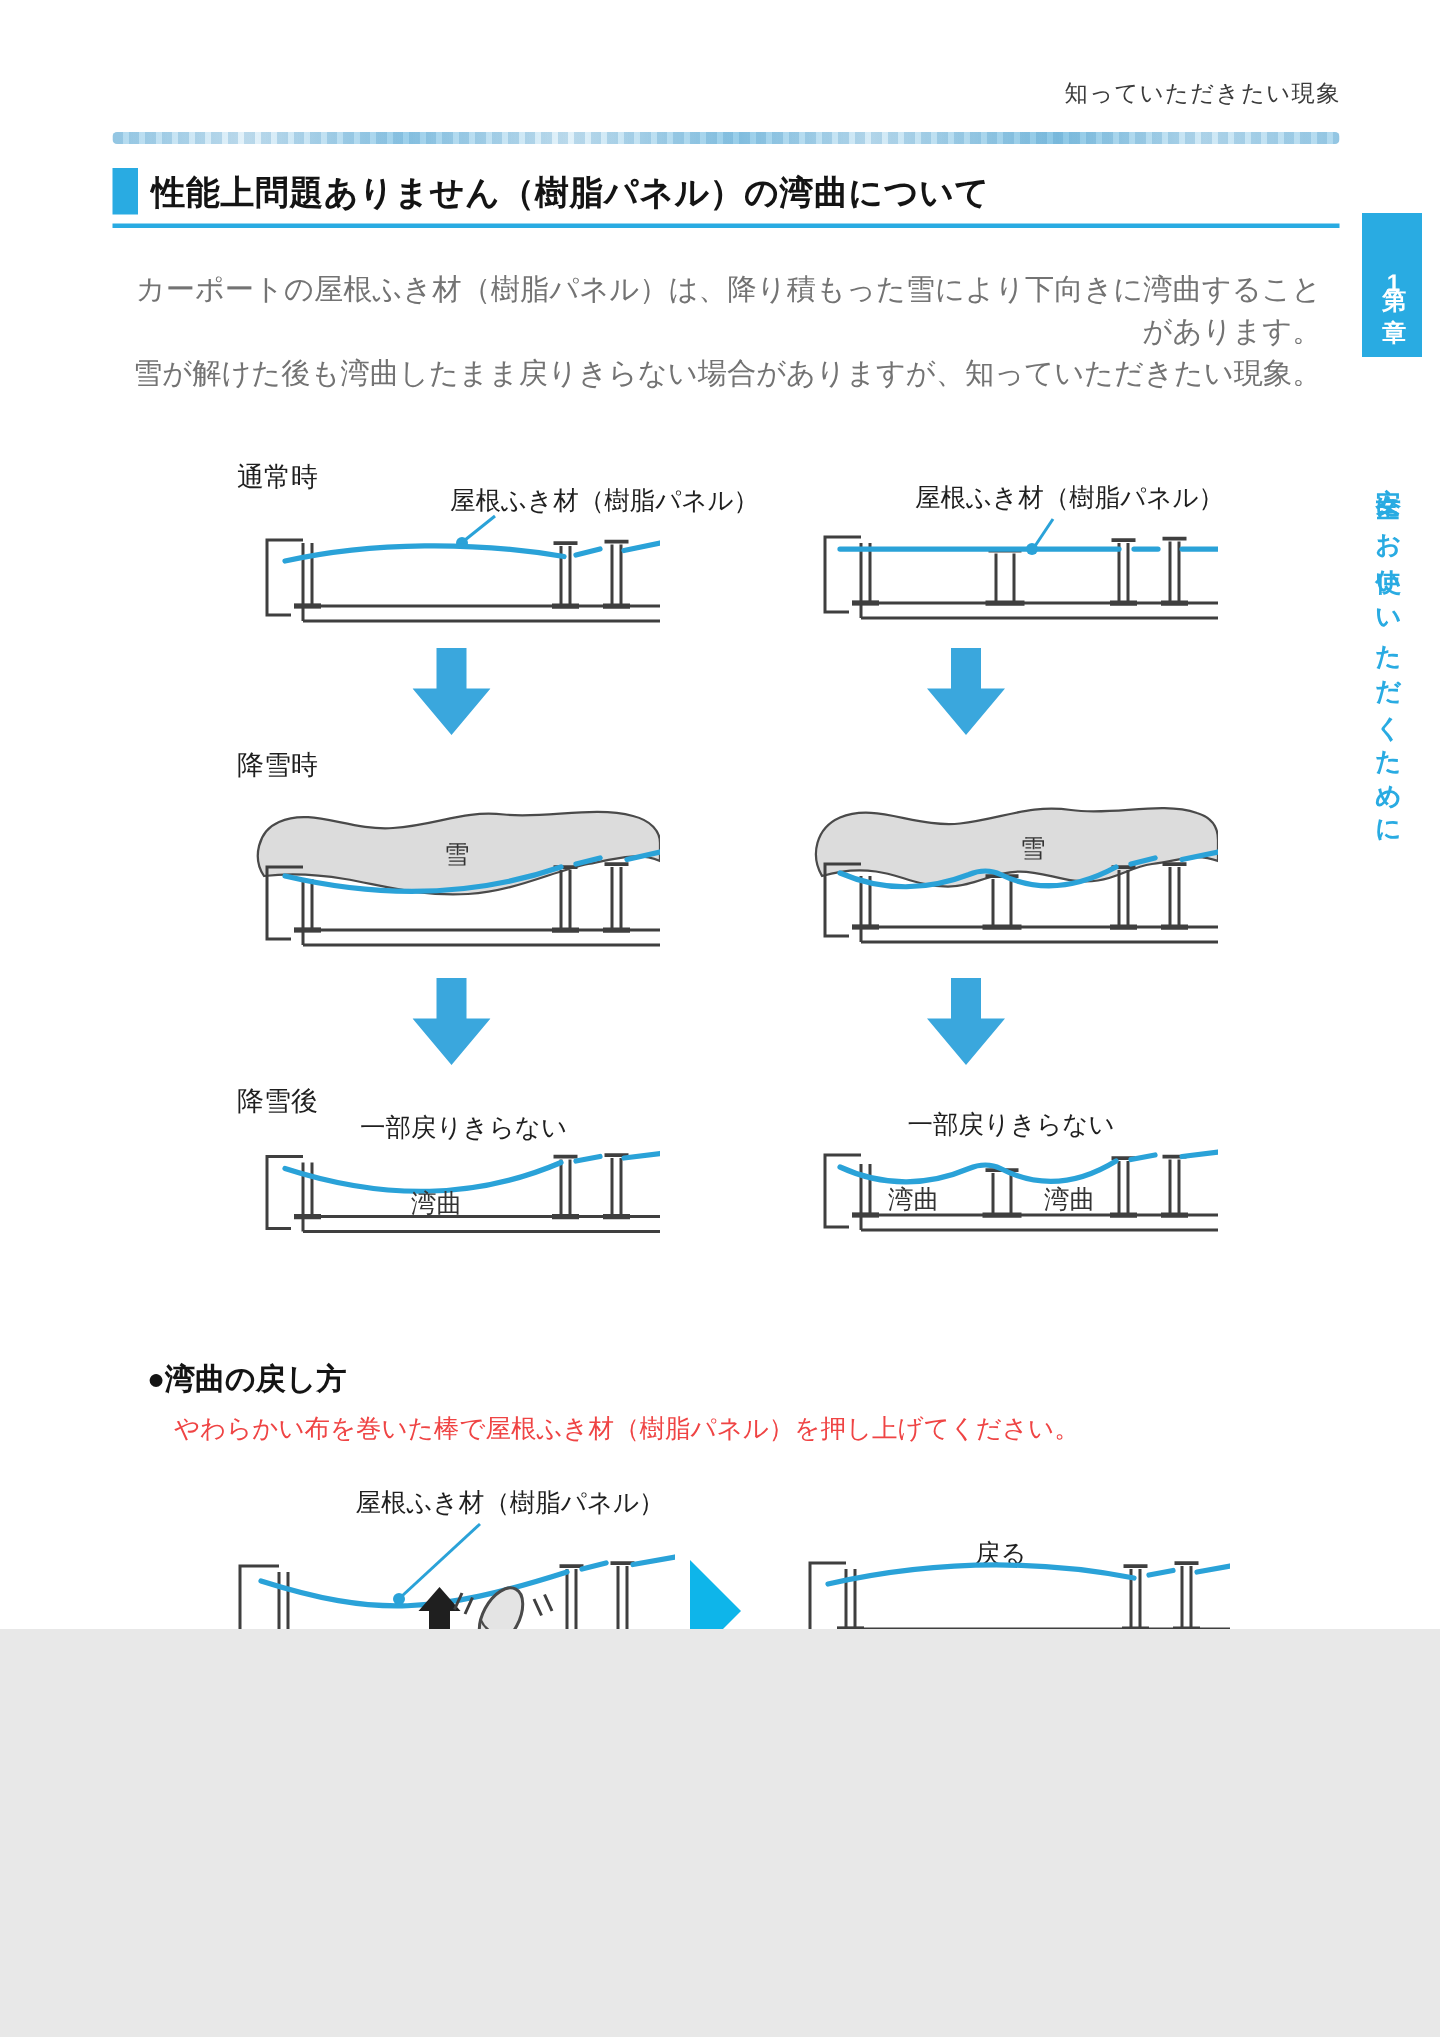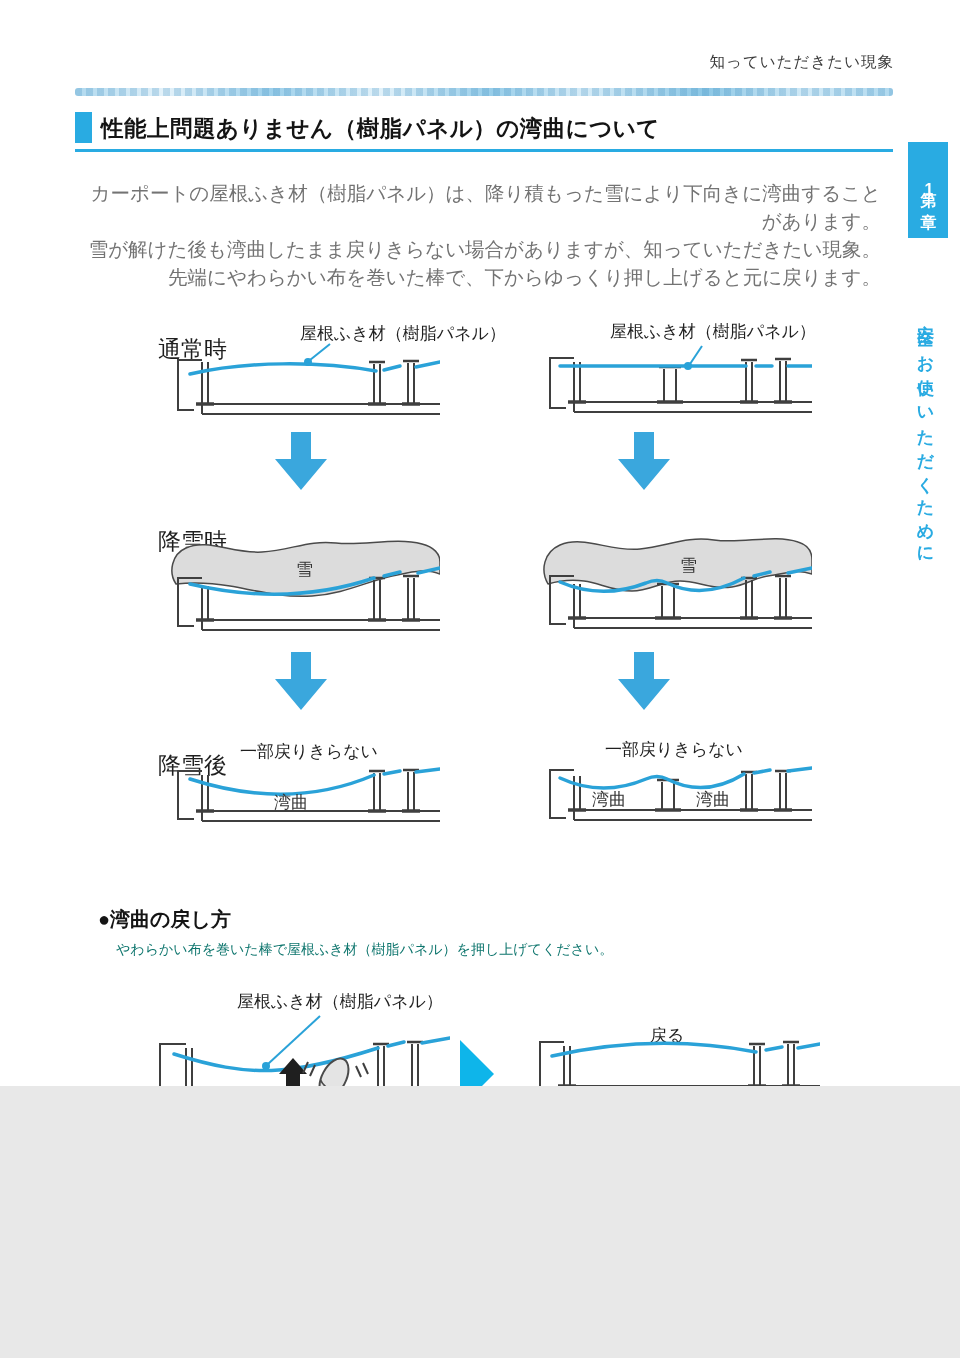--- a/index.html
+++ b/index.html
@@ -27,55 +27,54 @@
   .body-copy{left:81px;top:158px;width:800px;font-size:19.5px;line-height:28px;color:#737373;margin-top:21px;}
   .body-copy p{margin:0;}
   
   .chapter-box{left:908px;top:142px;width:40px;height:96px;background:var(--accent);
     display:flex;align-items:center;justify-content:center;}
   .chapter-box span{writing-mode:vertical-rl;text-orientation:upright;color:#fff;
     font-size:16px;font-weight:bold;letter-spacing:2px;}
   .chapter-title{left:914px;top:258px;height:300px;writing-mode:vertical-rl;
     color:var(--accent);font-size:17px;letter-spacing:4px;font-weight:bold;}
   
-  .stage-label{font-size:23px;color:#1f1f1f;margin-top:28px;}
+  .stage-label{font-size:18px;color:#1f1f1f;}
   .small-label{font-size:17px;color:#1f1f1f;}
   .fig{position:absolute;}
   .fig .overlay{position:absolute;font-size:17px;color:#333;}
   
   .ln{stroke:#3f3f3f;stroke-width:2;fill:none;}
   .lnc{stroke:#3f3f3f;stroke-width:2.5;fill:none;}
   .lnf{stroke:#3f3f3f;stroke-width:3.5;fill:none;}
   .panel{stroke:#2aa2d8;stroke-width:3.5;fill:none;stroke-linecap:round;}
   .snow{fill:#dcdcdc;stroke:#4a4a4a;stroke-width:1.5;stroke-linejoin:round;}
   .darrow{fill:#3aa7dd;}
   .narrow{fill:#0eb5ea;}
   .leader{stroke:#2aa2d8;stroke-width:2;fill:none;}
   .leader-dot{fill:#2aa2d8;}
   
   .howto-heading{left:98px;top:906px;font-size:20px;font-weight:bold;color:#141414;}
-  .howto-text{left:116px;top:941px;font-size:14px;color:#0f766e;}
+  .howto-text{left:116px;top:941px;font-size:17px;color:#ef4444;}
   .page-number{right:30px;top:1306px;font-size:21px;font-weight:bold;color:#3b82f6;}
 </style>
 </head>
 <body>
 
 <div class="page" style="--accent:#29abe2;">
 
   <div class="abs header-text">知っていただきたい現象</div>
   <div class="abs brush"></div>
 
   <div class="abs title-marker"></div>
   <h1 class="abs page-title" style="margin:0;">性能上問題ありません（樹脂パネル）の湾曲について</h1>
   <div class="abs title-underline"></div>
 
   <div class="abs body-copy">
     <p>カーポートの屋根ふき材（樹脂パネル）は、降り積もった雪により下向きに湾曲することがあります。</p>
     <p>雪が解けた後も湾曲したまま戻りきらない場合がありますが、知っていただきたい現象。</p>
-    <p>先端にやわらかい布を巻いた棒で、下からゆっくり押し上げると元に戻ります。</p>
   </div>
 
   <div class="abs chapter-box">
     <span>第1章</span>
   </div>
   <div class="abs chapter-title">安全にお使いいただくために</div>
 
   <div class="abs stage-label" style="left:158px;top:306px;">通常時</div>
   <div class="abs small-label" style="left:300px;top:322px;">屋根ふき材（樹脂パネル）</div>
   <div class="abs small-label" style="left:610px;top:320px;">屋根ふき材（樹脂パネル）</div>

